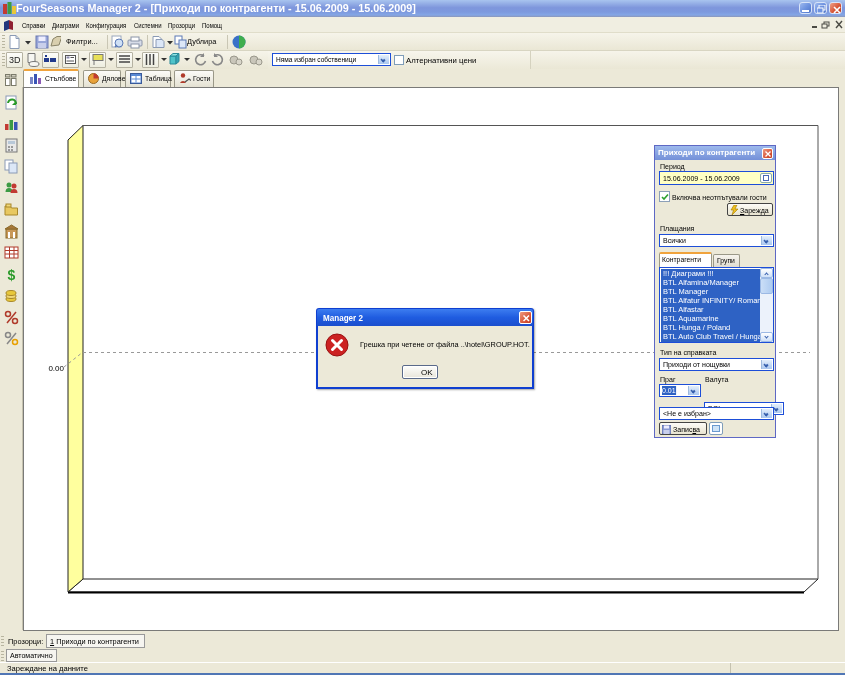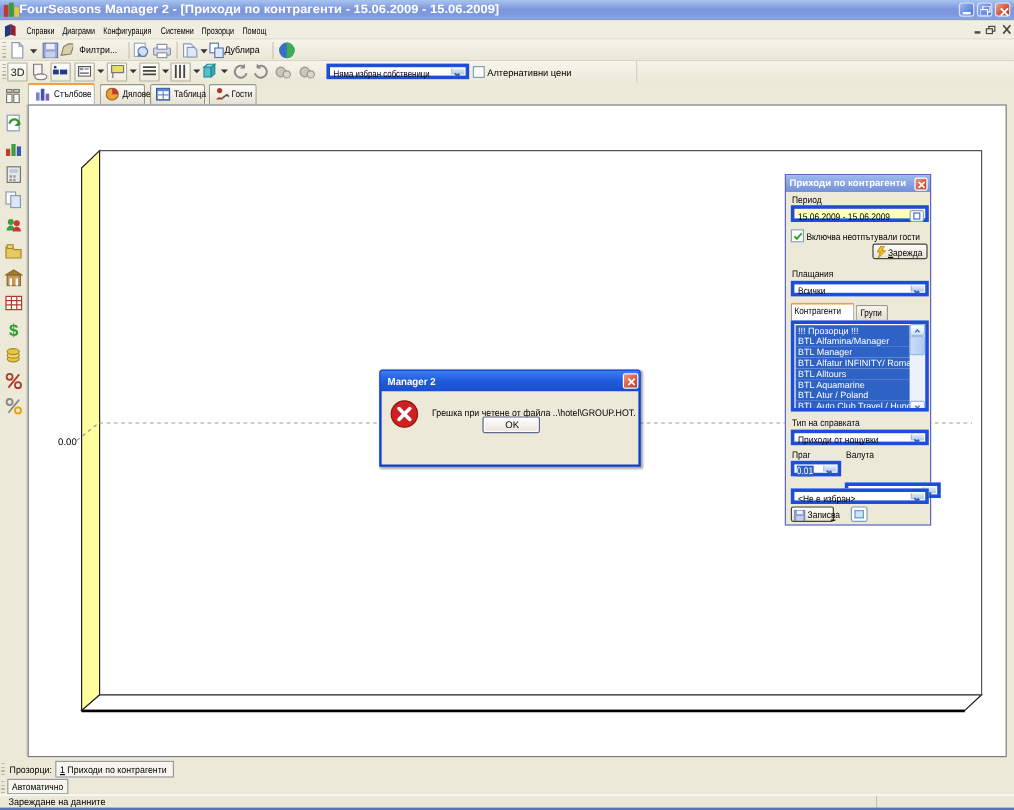--- a/index.html
+++ b/index.html
@@ -25,21 +25,21 @@
 
 .tab { height:17px; border:1px solid #9a9888; border-bottom:none; border-radius:2px 2px 0 0; background:linear-gradient(#fcfbf8,#e4e1d2); }
 .tab.active { background:#fff; border-top:2px solid #f0a33c; height:18px; }
 
 #sidebar { left:0; top:87px; width:23px; height:543px; background:#ECE9D8; border-right:1px solid #c5c2af;}
 
 #canvas { left:23px; top:87px; width:816px; height:544px; background:#fff; border:1px solid #7a7a78; }
 
 #panel { left:654px; top:145px; width:122px; height:293px; border:1px solid #5e68c4; background:#ECE9D8; }
 #paneltitle { left:0; top:0; width:120px; height:14px; background:linear-gradient(#9db9ec,#7490d8); }
-.pfield { position:absolute; border:3px solid #1d4ed8; background:#fff;text-decoration:underline; }
+.pfield { position:absolute; border:1px solid #1d4ed8; background:#fff;text-decoration:underline; }
 .ddbtn { position:absolute; right:1px; top:1px; width:11px; bottom:1px;
   background:linear-gradient(#e3eefb,#aac7f0); border-left:1px solid #9ebadf; }
 .chev { position:absolute; left:2px; top:3px; width:4px; height:4px; border-right:2px solid #365fad; border-bottom:2px solid #365fad; transform:rotate(45deg) scale(1,0.8); }
 
 #dialog { left:316px; top:308px; width:218px; height:81px; border:2px solid #0f3fd0; border-radius:3px 3px 0 0; background:#ECE9D8; box-shadow:1px 1px 2px rgba(0,0,0,0.35); }
 #dlgtitle { position:absolute; left:-1px; top:-1px; width:216px; height:17px; border-radius:2px 2px 0 0;
   background:linear-gradient(#3d7df0 0%, #1f5ce0 50%, #1b4ecd 100%); }
 #statusbar { left:0; top:662px; width:845px; height:11px; background:#ECE9D8; border-top:1px solid #fff; }
 #bottomline { left:0; top:673px; width:845px; height:2px; background:#5076b5; }
 svg { position:absolute; }
@@ -345,27 +345,27 @@
       </div>
   </div>
 
   <div class="abs" style="left:4px;top:106px;width:53px;height:15px;background:#fff;border:1px solid #9a9888;border-bottom:none;border-top:2px solid #f0a33c;border-radius:2px 2px 0 0"></div>
   <div class="t" style="left:7px;top:109px;transform:scaleX(.85)">Контрагенти</div>
   <div class="abs" style="left:58px;top:108px;width:27px;height:13px;background:linear-gradient(#f6f4ee,#e0ddd0);border:1px solid #9a9888;border-bottom:none;border-radius:2px 2px 0 0"></div>
   <div class="t" style="left:62px;top:110px;transform:scaleX(.85)">Групи</div>
 
   <div class="pfield" style="left:4px;top:121px;width:115px;height:76px;overflow:hidden">
     <div id="list" style="position:absolute;left:1px;top:1px;width:100px">
-        <div style="height:9px;background:#2e62c4;color:#fff;font-size:7.5px;line-height:9px;white-space:nowrap;overflow:hidden;padding-left:2px">!!! Прозорци !!!</div>
+        <div style="height:9px;background:#2e62c4;color:#fff;font-size:7.5px;line-height:9px;white-space:nowrap;overflow:hidden;padding-left:2px">!!! Диаграми !!!</div>
         <div style="height:9px;background:#2e62c4;color:#fff;font-size:7.5px;line-height:9px;white-space:nowrap;overflow:hidden;padding-left:2px">BTL Alfamina/Manager</div>
         <div style="height:9px;background:#2e62c4;color:#fff;font-size:7.5px;line-height:9px;white-space:nowrap;overflow:hidden;padding-left:2px">BTL Manager</div>
         <div style="height:9px;background:#2e62c4;color:#fff;font-size:7.5px;line-height:9px;white-space:nowrap;overflow:hidden;padding-left:2px">BTL Alfatur INFINITY/ Romani</div>
-        <div style="height:9px;background:#2e62c4;color:#fff;font-size:7.5px;line-height:9px;white-space:nowrap;overflow:hidden;padding-left:2px">BTL Alltours</div>
+        <div style="height:9px;background:#2e62c4;color:#fff;font-size:7.5px;line-height:9px;white-space:nowrap;overflow:hidden;padding-left:2px">BTL Alfastar</div>
         <div style="height:9px;background:#2e62c4;color:#fff;font-size:7.5px;line-height:9px;white-space:nowrap;overflow:hidden;padding-left:2px">BTL Aquamarine</div>
-        <div style="height:9px;background:#2e62c4;color:#fff;font-size:7.5px;line-height:9px;white-space:nowrap;overflow:hidden;padding-left:2px">BTL Atur / Poland</div>
+        <div style="height:9px;background:#2e62c4;color:#fff;font-size:7.5px;line-height:9px;white-space:nowrap;overflow:hidden;padding-left:2px">BTL Hunga / Poland</div>
         <div style="height:9px;background:#2e62c4;color:#fff;font-size:7.5px;line-height:9px;white-space:nowrap;overflow:hidden;padding-left:2px">BTL Auto Club Travel / Hunga</div>
         <div style="height:9px;background:#2e62c4;color:#fff;font-size:7.5px;line-height:9px;white-space:nowrap;overflow:hidden;padding-left:2px">BTL Autotour Romania</div>
       </div>
     <div style="position:absolute;right:0px;top:0px;width:13px;height:74px;background:#ecf2fb">
       <div style="position:absolute;left:0;top:0;width:13px;height:10px;background:linear-gradient(#fff,#cfe0f7);border:1px solid #9cb9e4;border-radius:2px">
         <div style="position:absolute;left:3.5px;top:3.5px;width:3px;height:3px;border-left:1.5px solid #365fad;border-top:1.5px solid #365fad;transform:rotate(45deg)"></div>
       </div>
       <div style="position:absolute;left:0;top:10px;width:13px;height:16px;background:linear-gradient(90deg,#cadef7,#aecbf0);border:1px solid #9cb9e4;border-radius:2px"></div>
       <div style="position:absolute;left:0;bottom:0;width:13px;height:10px;background:linear-gradient(#fff,#cfe0f7);border:1px solid #9cb9e4;border-radius:2px">
         <div style="position:absolute;left:3.5px;top:2px;width:3px;height:3px;border-right:1.5px solid #365fad;border-bottom:1.5px solid #365fad;transform:rotate(45deg)"></div>
@@ -392,21 +392,21 @@
     <div class="ddbtn">
         <div class="chev"></div>
       </div>
   </div>
   <div class="pfield" style="left:4px;top:261px;width:115px;height:13px">
     <div class="t" style="left:3px;top:1px;transform:scaleX(.88)">&lt;Не е избран&gt;</div>
     <div class="ddbtn">
         <div class="chev"></div>
       </div>
   </div>
-  <div class="abs" style="left:4px;top:276px;width:36px;height:13px;border:1px solid #444;border-radius:2px;background:linear-gradient(#fdfcf8,#e8e4d0)">
+  <div class="abs" style="left:4px;top:276px;width:48px;height:13px;border:1px solid #444;border-radius:2px;background:linear-gradient(#fdfcf8,#e8e4d0)">
     <svg style="left:2px;top:2px" width="9" height="9" viewBox="0 0 9 9">
       <rect x="0" y="0" width="9" height="9" fill="#8b9bd4" stroke="#5a6aa8"></rect>
       <rect x="2" y="0.5" width="5" height="3" fill="#eef"></rect>
       <rect x="1.5" y="5" width="6" height="4" fill="#c9cfeb"></rect>
     </svg>
     <div class="t" style="left:13px;top:2px;transform:scaleX(.88)">Запис<u>в</u>а</div>
   </div>
   <div class="abs" style="left:54px;top:276px;width:14px;height:13px;border:1px solid #7f9db9;border-radius:2px;background:#fff">
     <div style="position:absolute;left:2px;top:2px;width:8px;height:7px;border:1px solid #6a9ad0;background:#cfe4f7"></div>
   </div>
@@ -418,21 +418,21 @@
   <div class="abs" style="left:201px;top:1px;width:13px;height:13px;border-radius:2px;border:1px solid #fff;background:linear-gradient(135deg,#ef9a80,#d8573a 60%,#c03c24)">
     <svg style="left:3px;top:2.5px" width="7" height="7">
         <path d="M0.5,0.5 L6,6 M6,0.5 L0.5,6" stroke="#fff" stroke-width="1.5"></path>
       </svg>
   </div>
   <svg style="left:7px;top:23px" width="24" height="24" viewBox="0 0 24 24">
     <circle cx="12" cy="12" r="11" fill="#cc2222" stroke="#991111"></circle>
     <path d="M7.5,7.5 L16.5,16.5 M16.5,7.5 L7.5,16.5" stroke="#fff" stroke-width="3" stroke-linecap="round"></path>
   </svg>
   <div class="t" style="left:42px;top:30px;transform:scaleX(.92)">Грешка при четене от файла ..\hotel\GROUP.HOT.</div>
-  <div class="abs" style="left:84px;top:37px;width:48px;height:14px;border:1px solid #5a6a8a;border-radius:2px;background:linear-gradient(#fefefc,#e8e5da);box-shadow:inset 0 0 0 1px #fff">
+  <div class="abs" style="left:84px;top:55px;width:36px;height:14px;border:1px solid #5a6a8a;border-radius:2px;background:linear-gradient(#fefefc,#e8e5da);box-shadow:inset 0 0 0 1px #fff">
     <div class="t" style="left:18px;top:2px">OK</div>
   </div>
 </div>
 
 <div class="abs grip" style="left:1px;top:636px;height:11px"></div>
 <div class="t" style="left:8px;top:637px;transform:scaleX(.92)">Прозорци:</div>
 <div class="abs" style="left:46px;top:634px;width:99px;height:14px;background:#f6f5f0;border:1px solid #999"></div>
 <div class="t" style="left:50px;top:637px;transform:scaleX(.92)"><u>1</u> Приходи по контрагенти</div>
 <div class="abs grip" style="left:1px;top:651px;height:10px"></div>
 <div class="abs" style="left:6px;top:649px;width:51px;height:13px;background:#f6f5f0;border:1px solid #999"></div>

